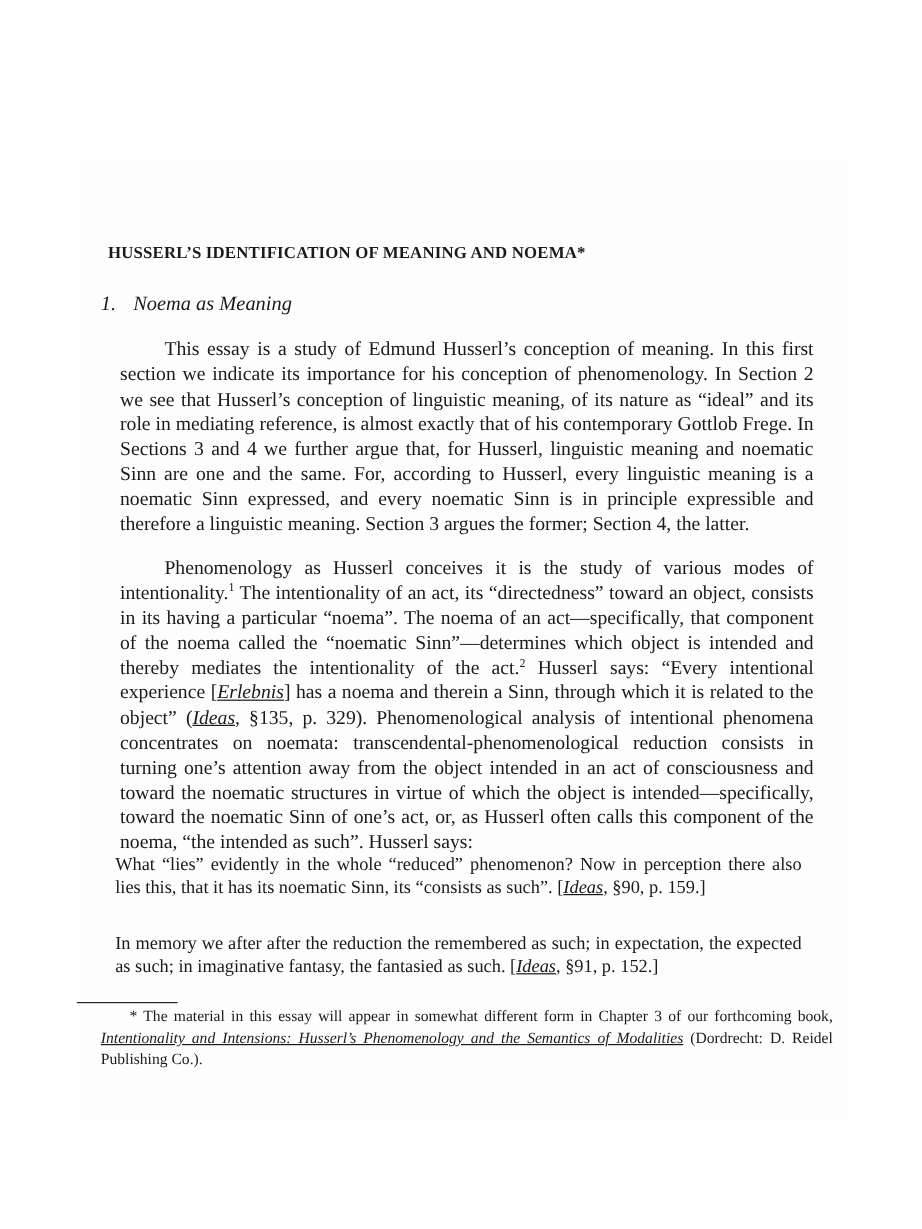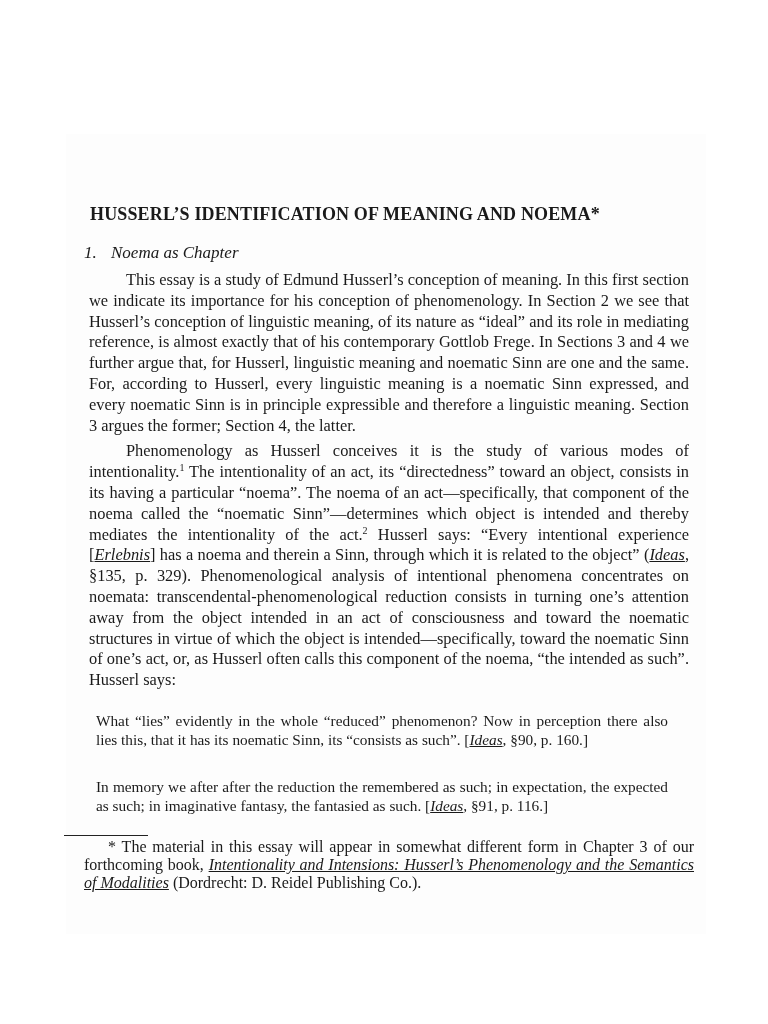--- a/index.html
+++ b/index.html
@@ -1,57 +1,57 @@
 <!DOCTYPE html>
 <html><head>
   <meta charset="utf-8">
   <style>
     html, body { margin: 0; padding: 0; background: #ffffff; }
     body { width: 768px; height: 1024px; position: relative; overflow: hidden;
            font-family: "Liberation Serif", "DejaVu Serif", serif; color: #1a1a1a; }
     .page { position: absolute; left: 66px; top: 134px; width: 640px; height: 800px; background: #fdfdfd; }
-    .title { position: absolute; left: 90px; top: 204px; width: 610px; font-size: 18px; font-weight: bold;
+    .title { position: absolute; left: 90px; top: 204px; width: 610px; font-size: 14px; font-weight: bold;
              letter-spacing: 0.15px; white-space: nowrap; }
     .section { position: absolute; left: 84px; top: 243px; font-size: 17px; font-style: italic; white-space: nowrap; }
     .section .num { margin-right: 10px; }
     .body { position: absolute; left: 84px; top: 265px; width: 610px; font-size: 16.4px; line-height: 20.8px;
             text-align: justify; }
-    .body p { margin: 5px; text-indent: 37px; }
+    .body p { margin: 16px; text-indent: 37px; }
     .quote { position: absolute; left: 96px; width: 572px; font-size: 15.3px; line-height: 19.4px; text-align: justify; }
     .quote p { margin: 0; }
     .q1 { top: 711px; }
     .q2 { top: 777px; }
     .rule { position: absolute; left: 64px; top: 835px; width: 84px; border-top: 1px solid #222; }
-    .footnote { position: absolute; left: 84px; top: 838px; width: 610px; font-size: 16px; line-height: 18px; text-align: justify; }
+    .footnote { position: absolute; left: 84px; top: 838px; width: 610px; font-size: 13px; line-height: 18px; text-align: justify; }
     .footnote p { margin: 0; text-indent: 24px; }
     sup { font-size: 10px; line-height: 0; }
     i { font-style: italic; text-decoration: underline; }
   </style>
 </head>
 <body>
 
 <div class="page"></div>
 
 <h1 class="title" style="margin:0;">HUSSERL’S IDENTIFICATION OF MEANING AND NOEMA*</h1>
 
 <div class="section">
   <span class="num">1.</span>
-  <span>Noema as Chapter</span>
+  <span>Noema as Meaning</span>
 </div>
 
 <div class="body">
   <p>This essay is a study of Edmund Husserl’s conception of meaning. In this first section we indicate its importance for his conception of phenomenology. In Section 2 we see that Husserl’s conception of linguistic meaning, of its nature as “ideal” and its role in mediating reference, is almost exactly that of his contemporary Gottlob Frege. In Sections 3 and 4 we further argue that, for Husserl, linguistic meaning and noematic Sinn are one and the same. For, according to Husserl, every linguistic meaning is a noematic Sinn expressed, and every noematic Sinn is in principle expressible and therefore a linguistic meaning. Section 3 argues the former; Section 4, the latter.</p>
   <p><span>Phenomenology as Husserl conceives it is the study of various modes of intentionality.</span><sup>1</sup><span> The intentionality of an act, its “directedness” toward an object, consists in its having a particular “noema”. The noema of an act—specifically, that component of the noema called the “noematic Sinn”—determines which object is intended and thereby mediates the intentionality of the act.</span><sup>2</sup><span> Husserl says: “Every intentional experience [</span><i>Erlebnis</i><span>] has a noema and therein a Sinn, through which it is related to the object” (</span><i>Ideas</i><span>, §135, p. 329). Phenomenological analysis of intentional phenomena concentrates on noemata: transcendental-phenomenological reduction consists in turning one’s attention away from the object intended in an act of consciousness and toward the noematic structures in virtue of which the object is intended—specifically, toward the noematic Sinn of one’s act, or, as Husserl often calls this component of the noema, “the intended as such”. Husserl says:</span></p>
 </div>
 
 <div class="quote q1">
-  <p><span>What “lies” evidently in the whole “reduced” phenomenon? Now in perception there also lies this, that it has its noematic Sinn, its “consists as such”. [</span><i>Ideas</i><span>, §90, p. 160.]</span></p>
+  <p><span>What “lies” evidently in the whole “reduced” phenomenon? Now in perception there also lies this, that it has its noematic Sinn, its “consists as such”. [</span><i>Ideas</i><span>, §90, p. 159.]</span></p>
 </div>
 
 <div class="quote q2">
-  <p><span>In memory we after after the reduction the remembered as such; in expectation, the expected as such; in imaginative fantasy, the fantasied as such. [</span><i>Ideas</i><span>, §91, p. 116.]</span></p>
+  <p><span>In memory we after after the reduction the remembered as such; in expectation, the expected as such; in imaginative fantasy, the fantasied as such. [</span><i>Ideas</i><span>, §91, p. 152.]</span></p>
 </div>
 
 <div class="rule"></div>
 
 <div class="footnote">
   <p><span>* The material in this essay will appear in somewhat different form in Chapter 3 of our forthcoming book, </span><i>Intentionality and Intensions: Husserl’s Phenomenology and the Semantics of Modalities</i><span> (Dordrecht: D. Reidel Publishing Co.).</span></p>
 </div>
 
 </body></html>

